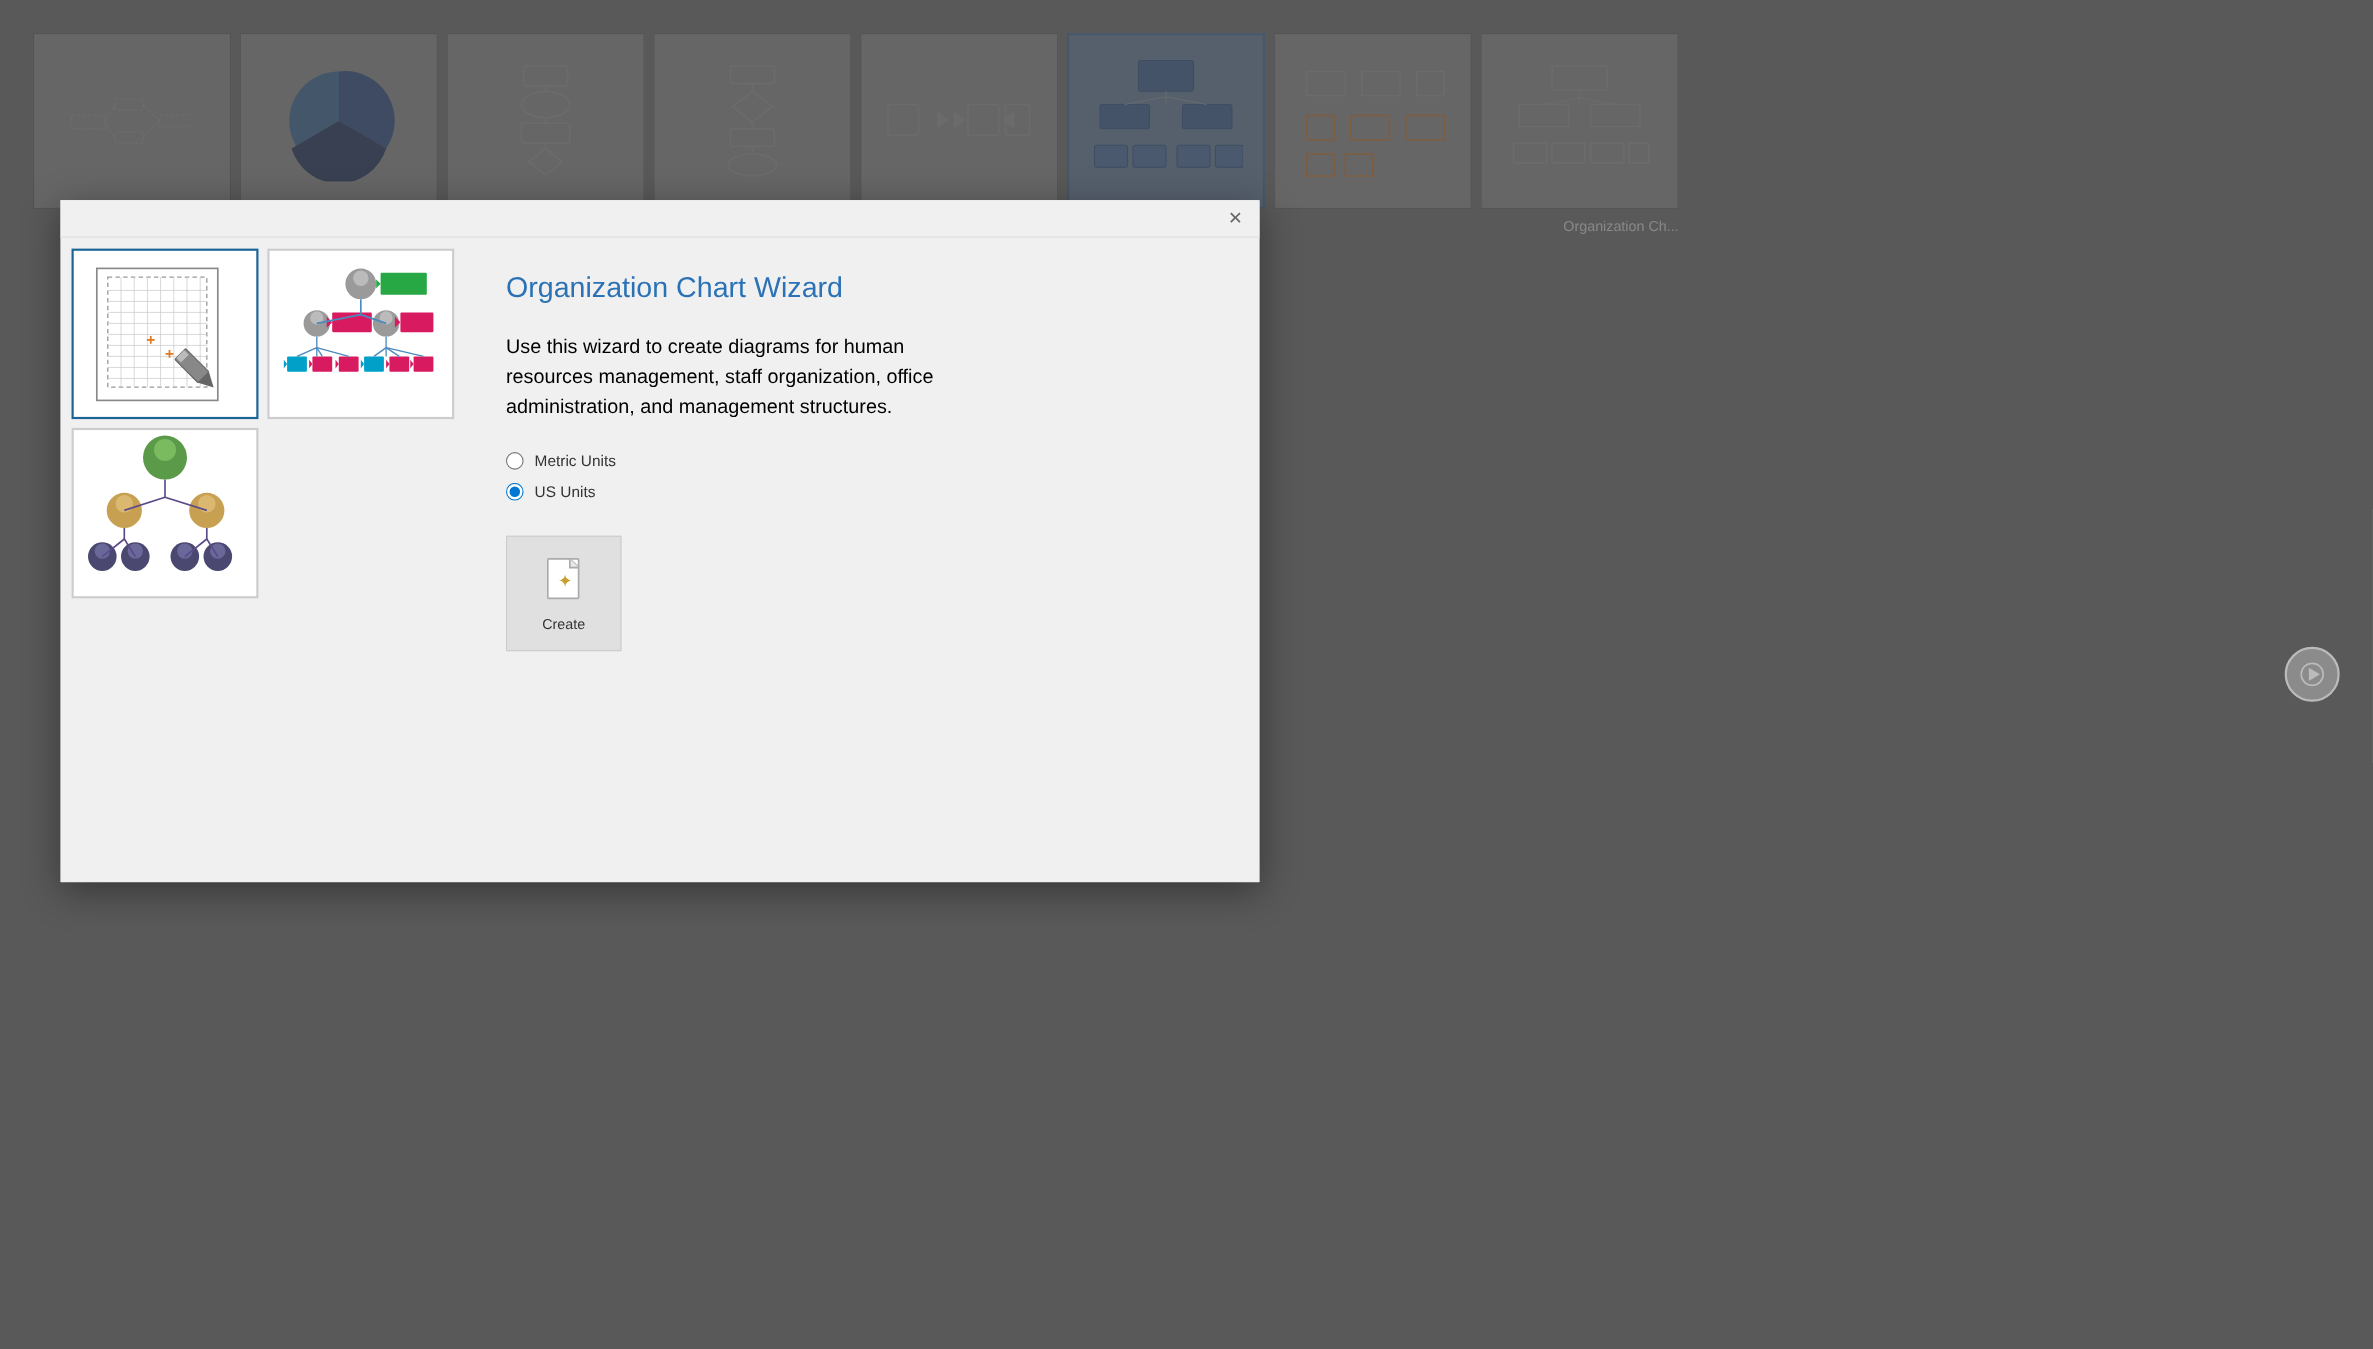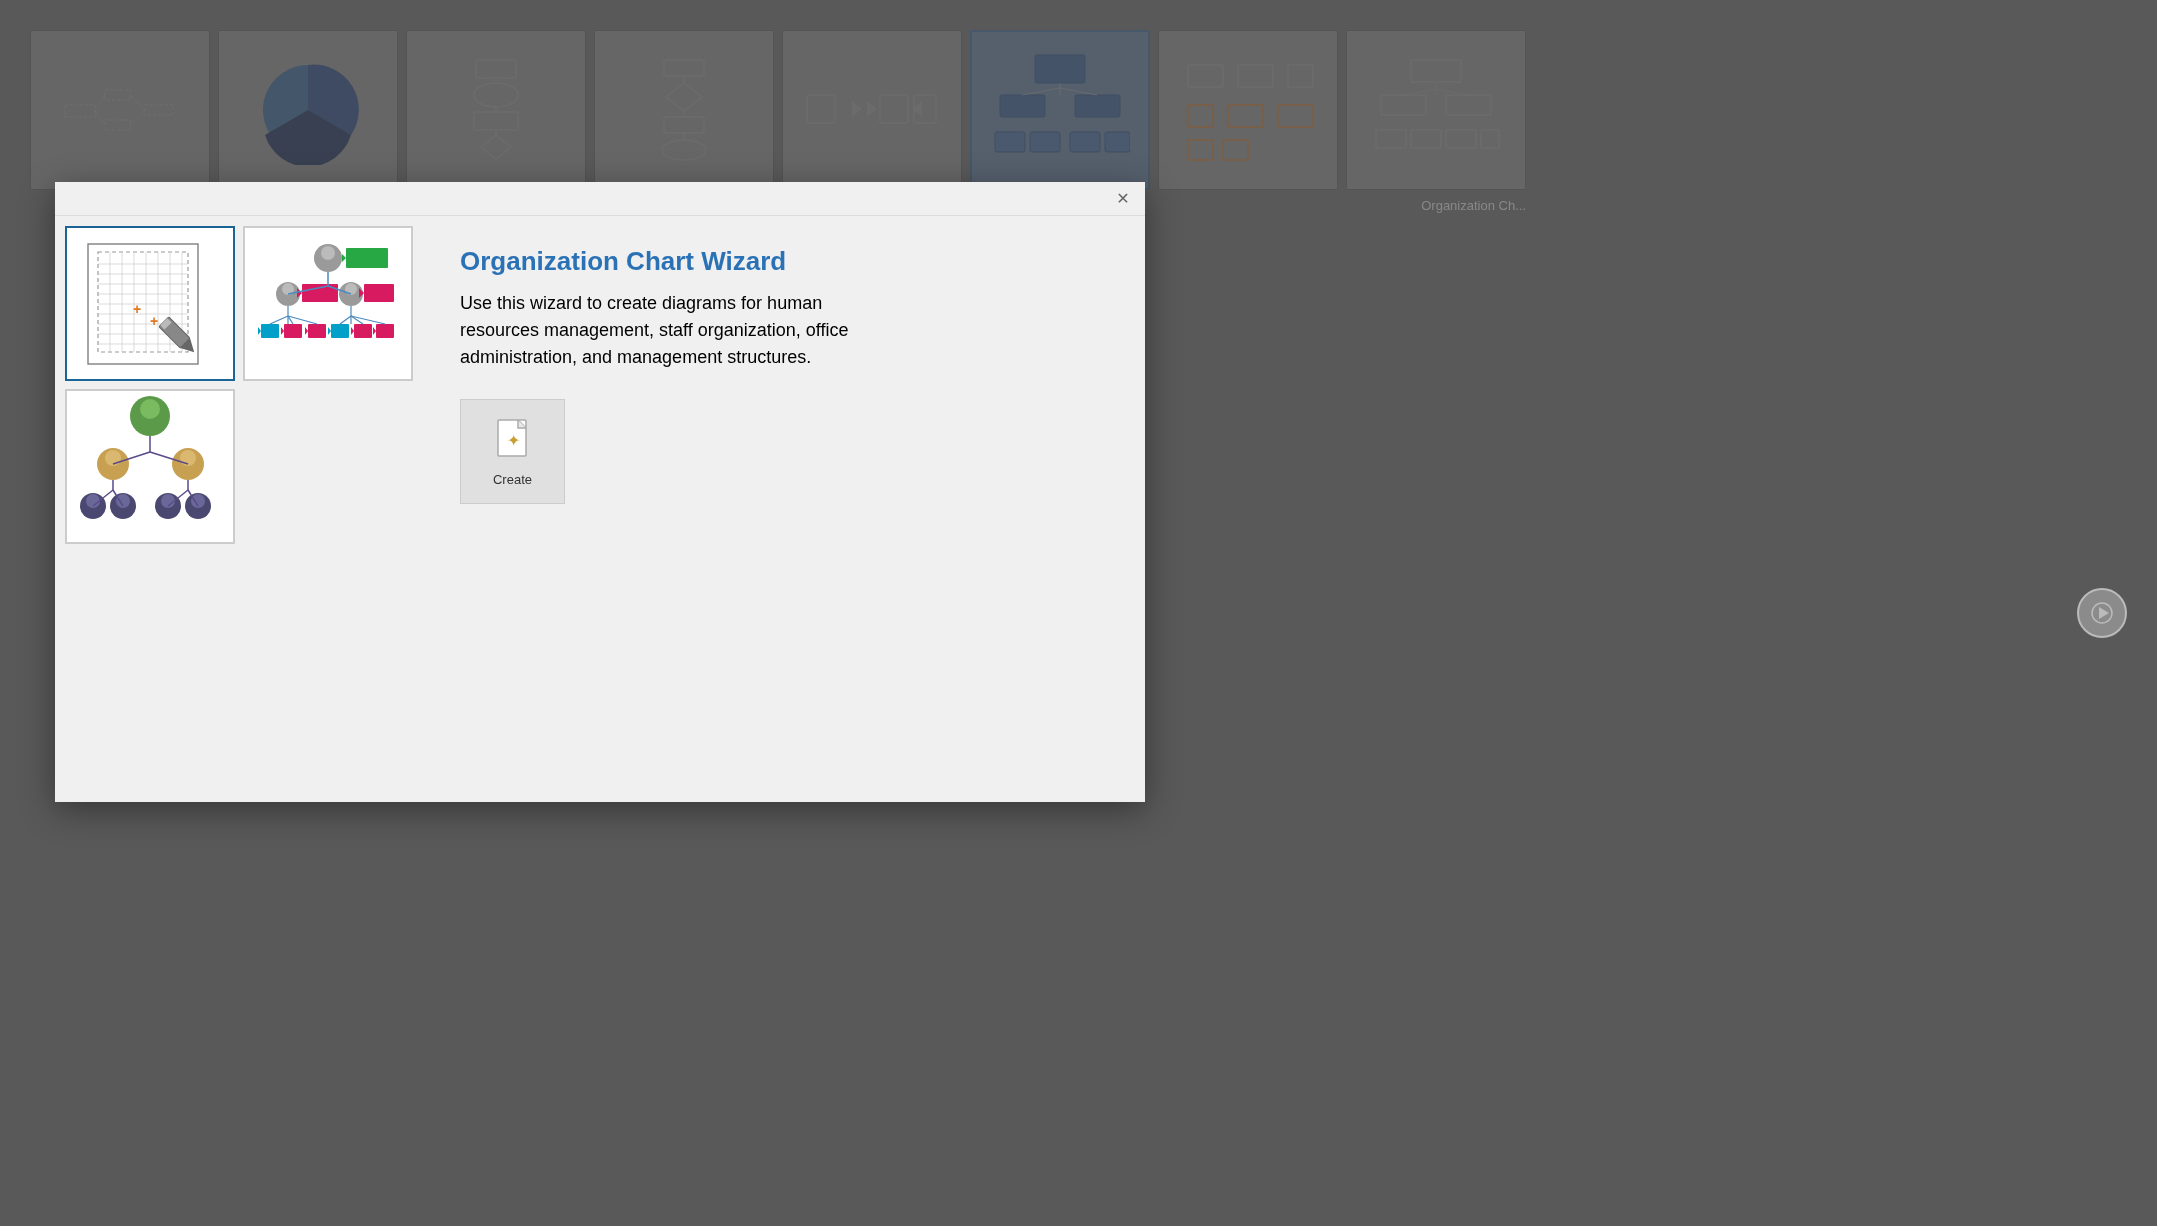--- a/index.html
+++ b/index.html
@@ -127,23 +127,23 @@
 
     
     .right-panel {
       flex: 1;
       padding: 30px 35px;
       background: #f0f0f0;
     }
 
     .wizard-title {
       font-size: 26px;
-      font-weight: 700;
+      font-weight: 400;
       color: #2a72b5;
-      margin-bottom: 13px;
+      margin-bottom: 25px;
     }
 
     .wizard-desc {
       font-size: 18px;
       color: #000000;
       line-height: 1.5;
       margin-bottom: 28px;
       max-width: 440px;
     }
 
@@ -458,20 +458,30 @@
           </svg>
         </div>
       </div>
 
     </div>
 
     <div class="right-panel">
       <h1 class="wizard-title">Organization Chart Wizard</h1>
       <p class="wizard-desc">Use this wizard to create diagrams for human resources management, staff organization, office administration, and management structures.</p>
 
+      <div class="radio-group">
+        <label class="radio-option">
+          <input type="radio" name="units" value="metric" style="">
+          <span>Metric Units</span>
+        </label>
+        <label class="radio-option">
+          <input type="radio" name="units" value="us" checked="" style="">
+          <span>US Units</span>
+        </label>
+      </div>
 
       <button class="create-btn">
 
         <svg width="45" height="50" viewBox="0 0 45 50">
           <rect x="8" y="4" width="28" height="36" rx="1" fill="white" stroke="#aaa" stroke-width="1.5"></rect>
           <path d="M28,4 L36,12" fill="none" stroke="#aaa" stroke-width="1.5"></path>
           <path d="M28,4 L28,12 L36,12" fill="#e8e8e8" stroke="#aaa" stroke-width="1.5"></path>
 
           <text x="17" y="30" font-size="16" fill="#c8a030">✦</text>
         </svg>

